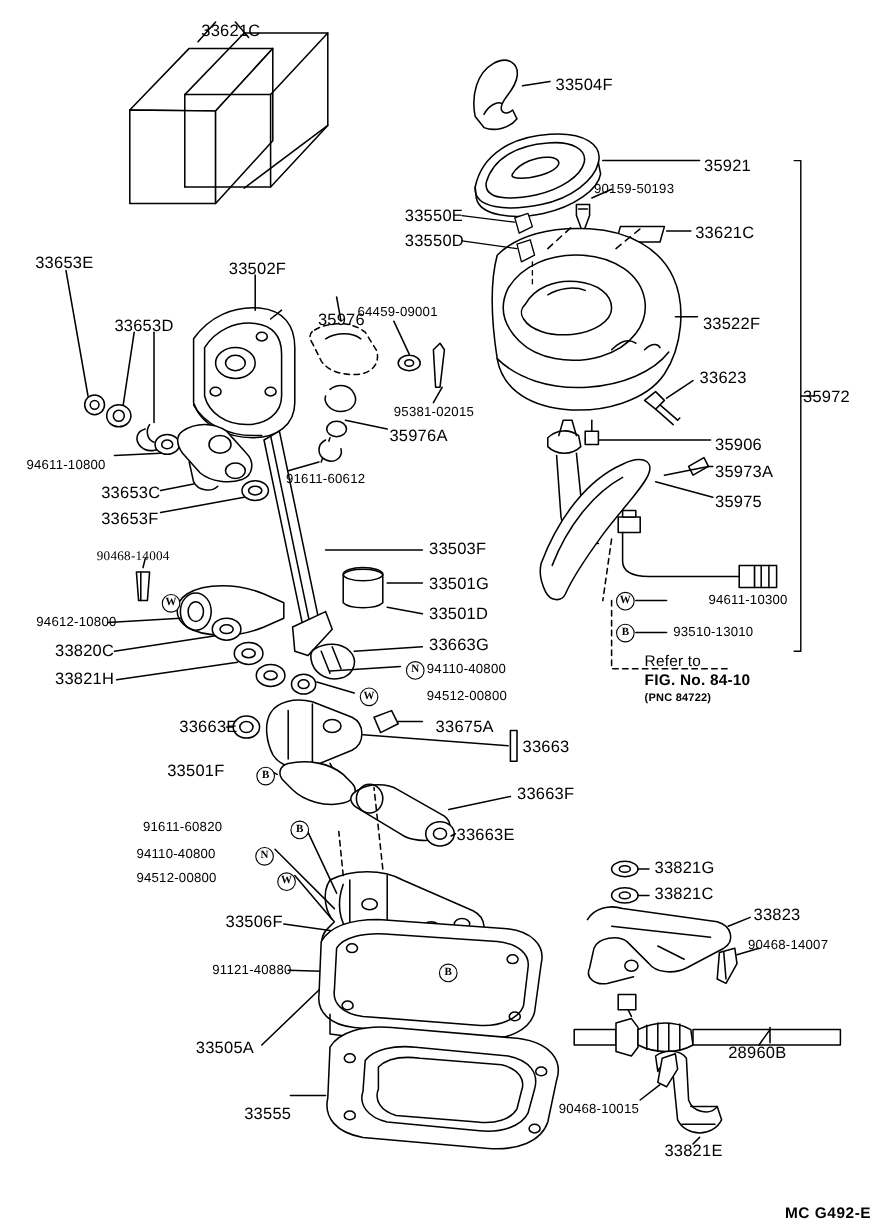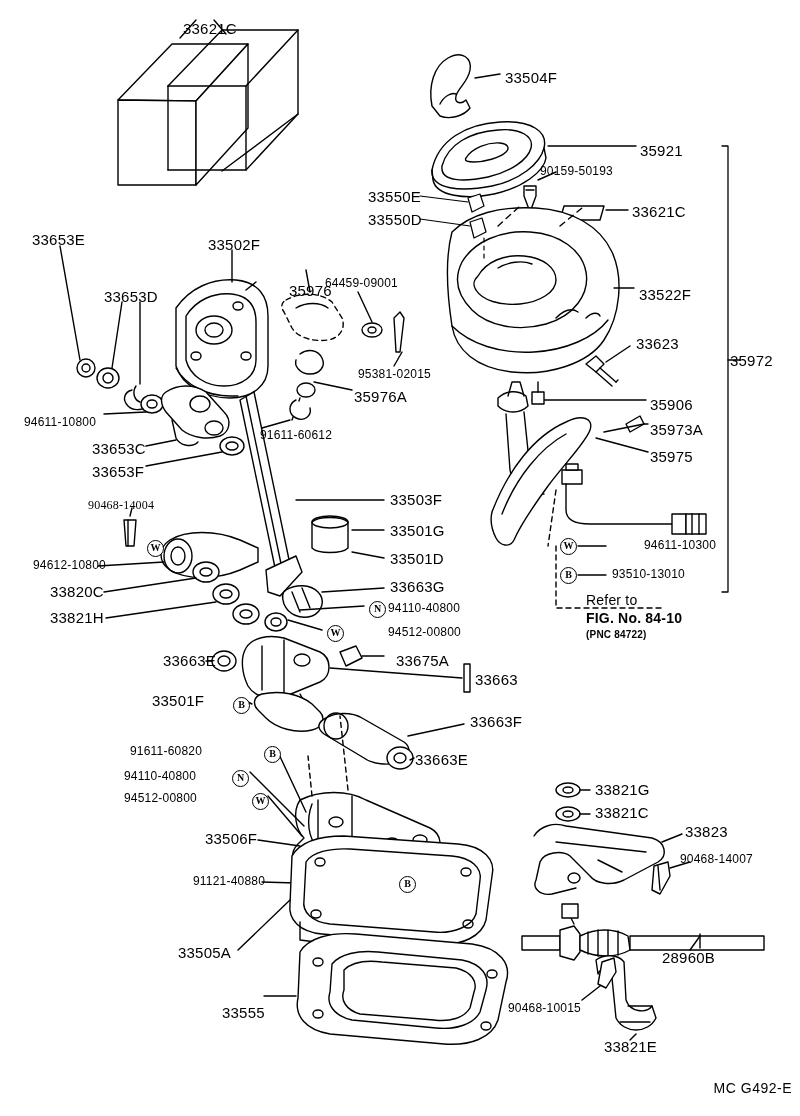--- a/index.html
+++ b/index.html
@@ -30,23 +30,23 @@
     border-radius:50%;
     font-size:10px;
     line-height:14px;
     text-align:center;
     font-family:"Liberation Serif", serif;
     font-weight:bold;
     background:#fff;
   }
   .foot{
     position:absolute;
-    right:8px;bottom:20px;
+    right:8px;bottom:6px;
     font-size:14px;
-    font-weight:normal;
+    font-weight:bold;
     letter-spacing:0.5px;
   }
 </style>
 </head>
 <body>
 
 <div id="sheet">
 
   <svg class="art" viewBox="0 0 800 1116" fill="none" stroke="#000" stroke-width="1.4" stroke-linejoin="round" stroke-linecap="round">
 

